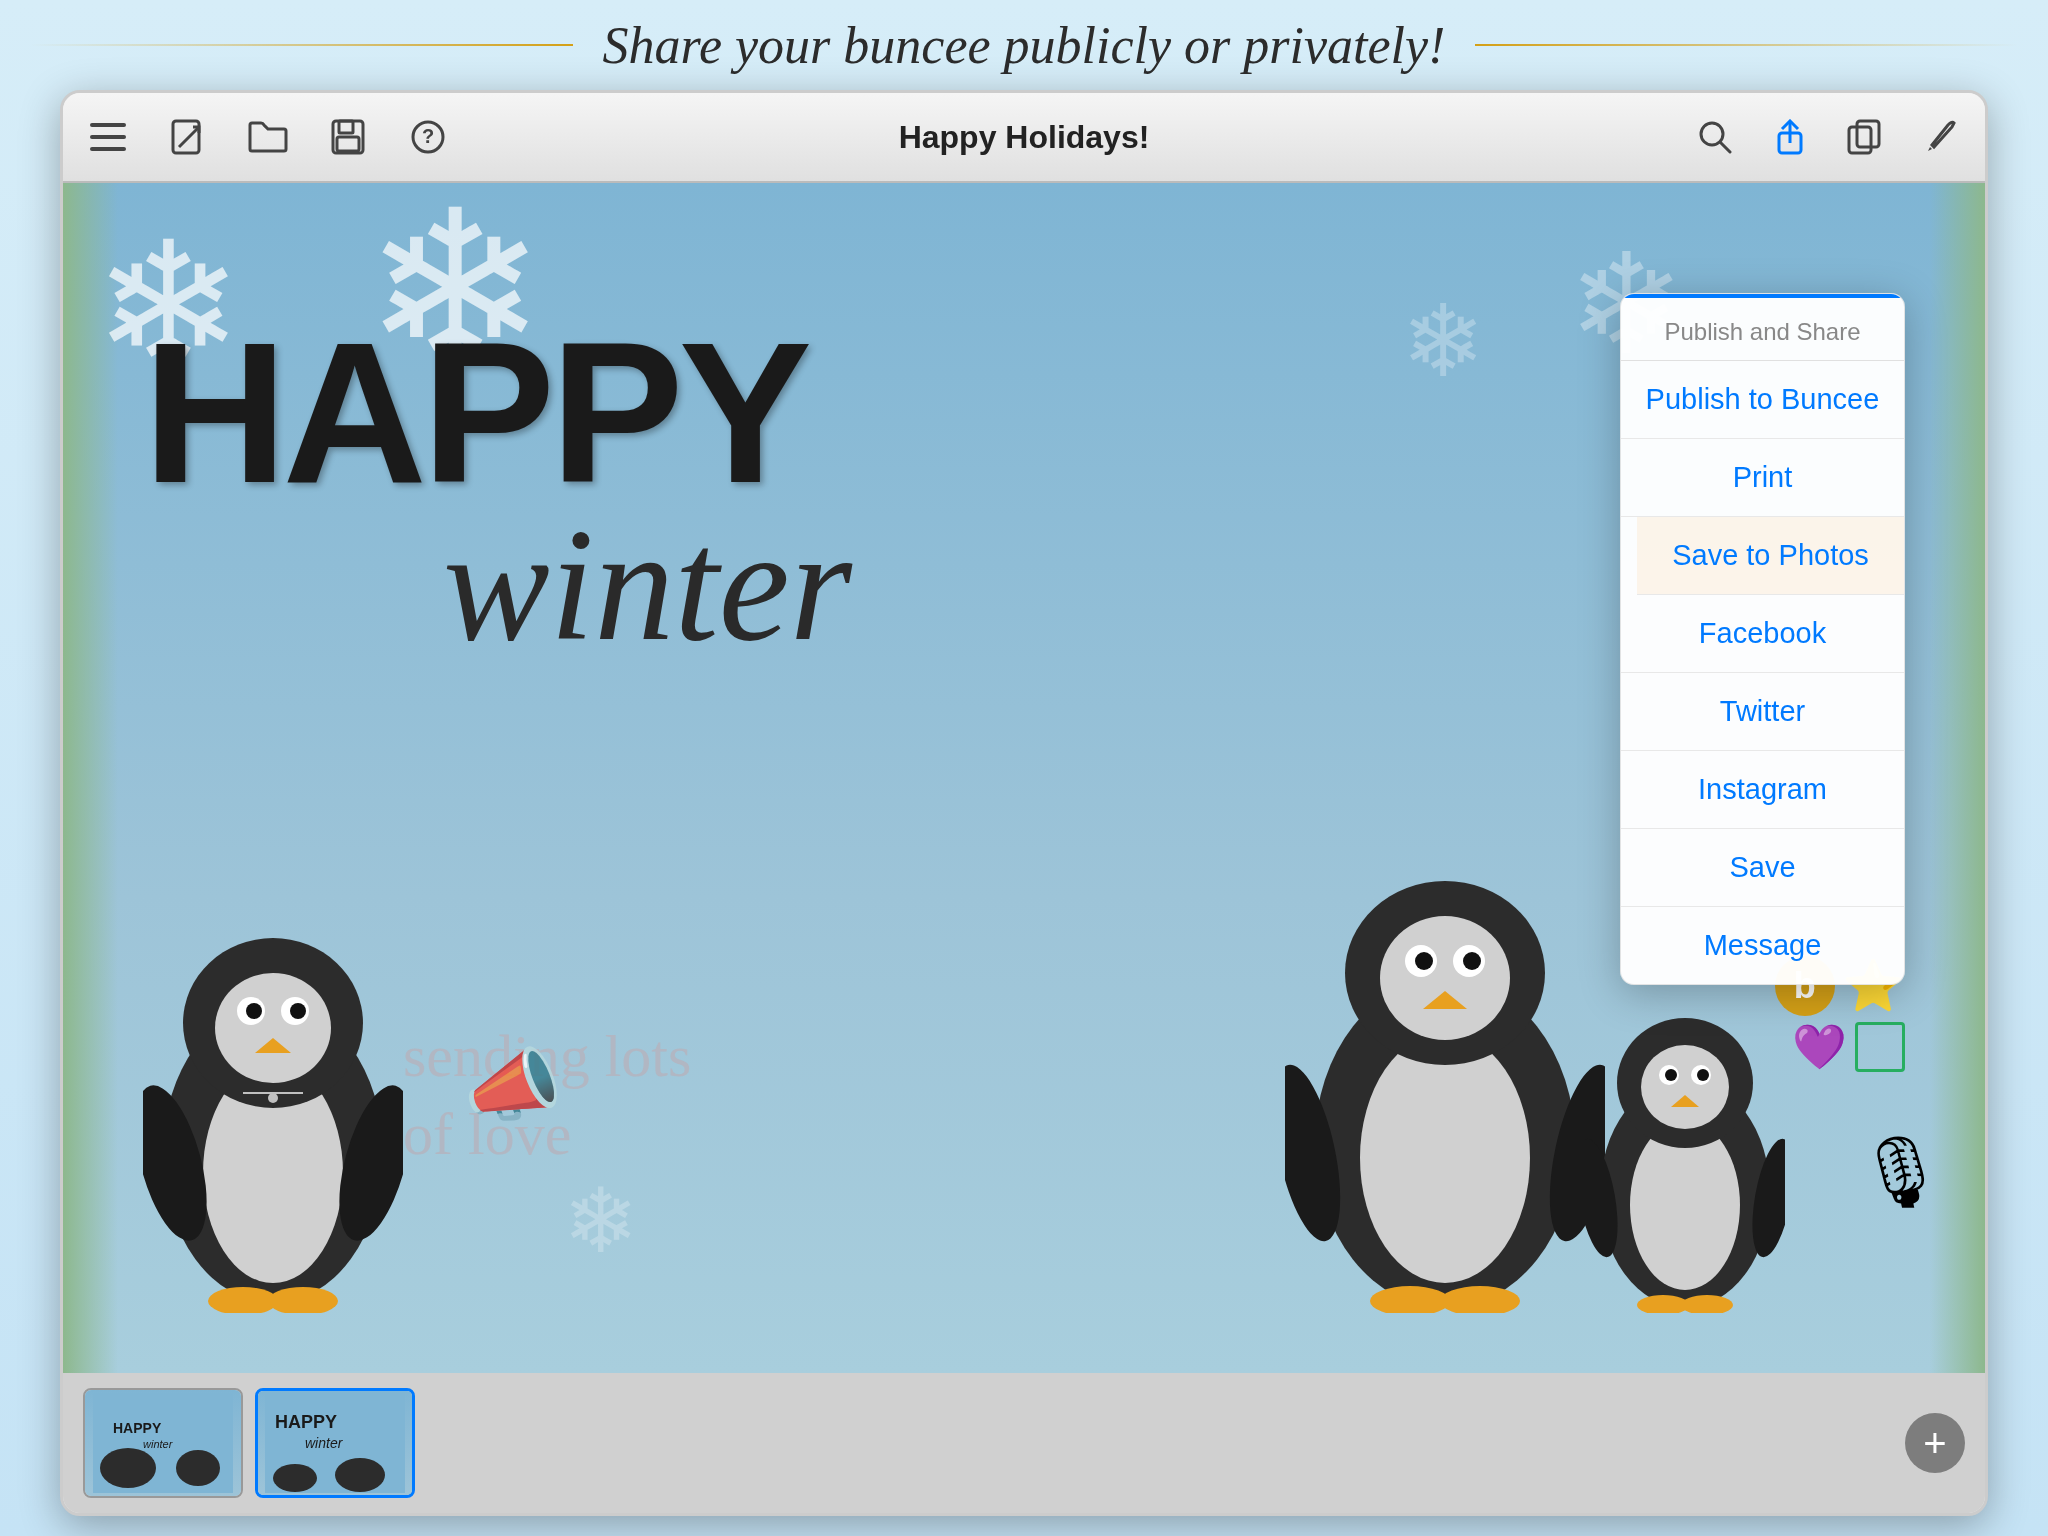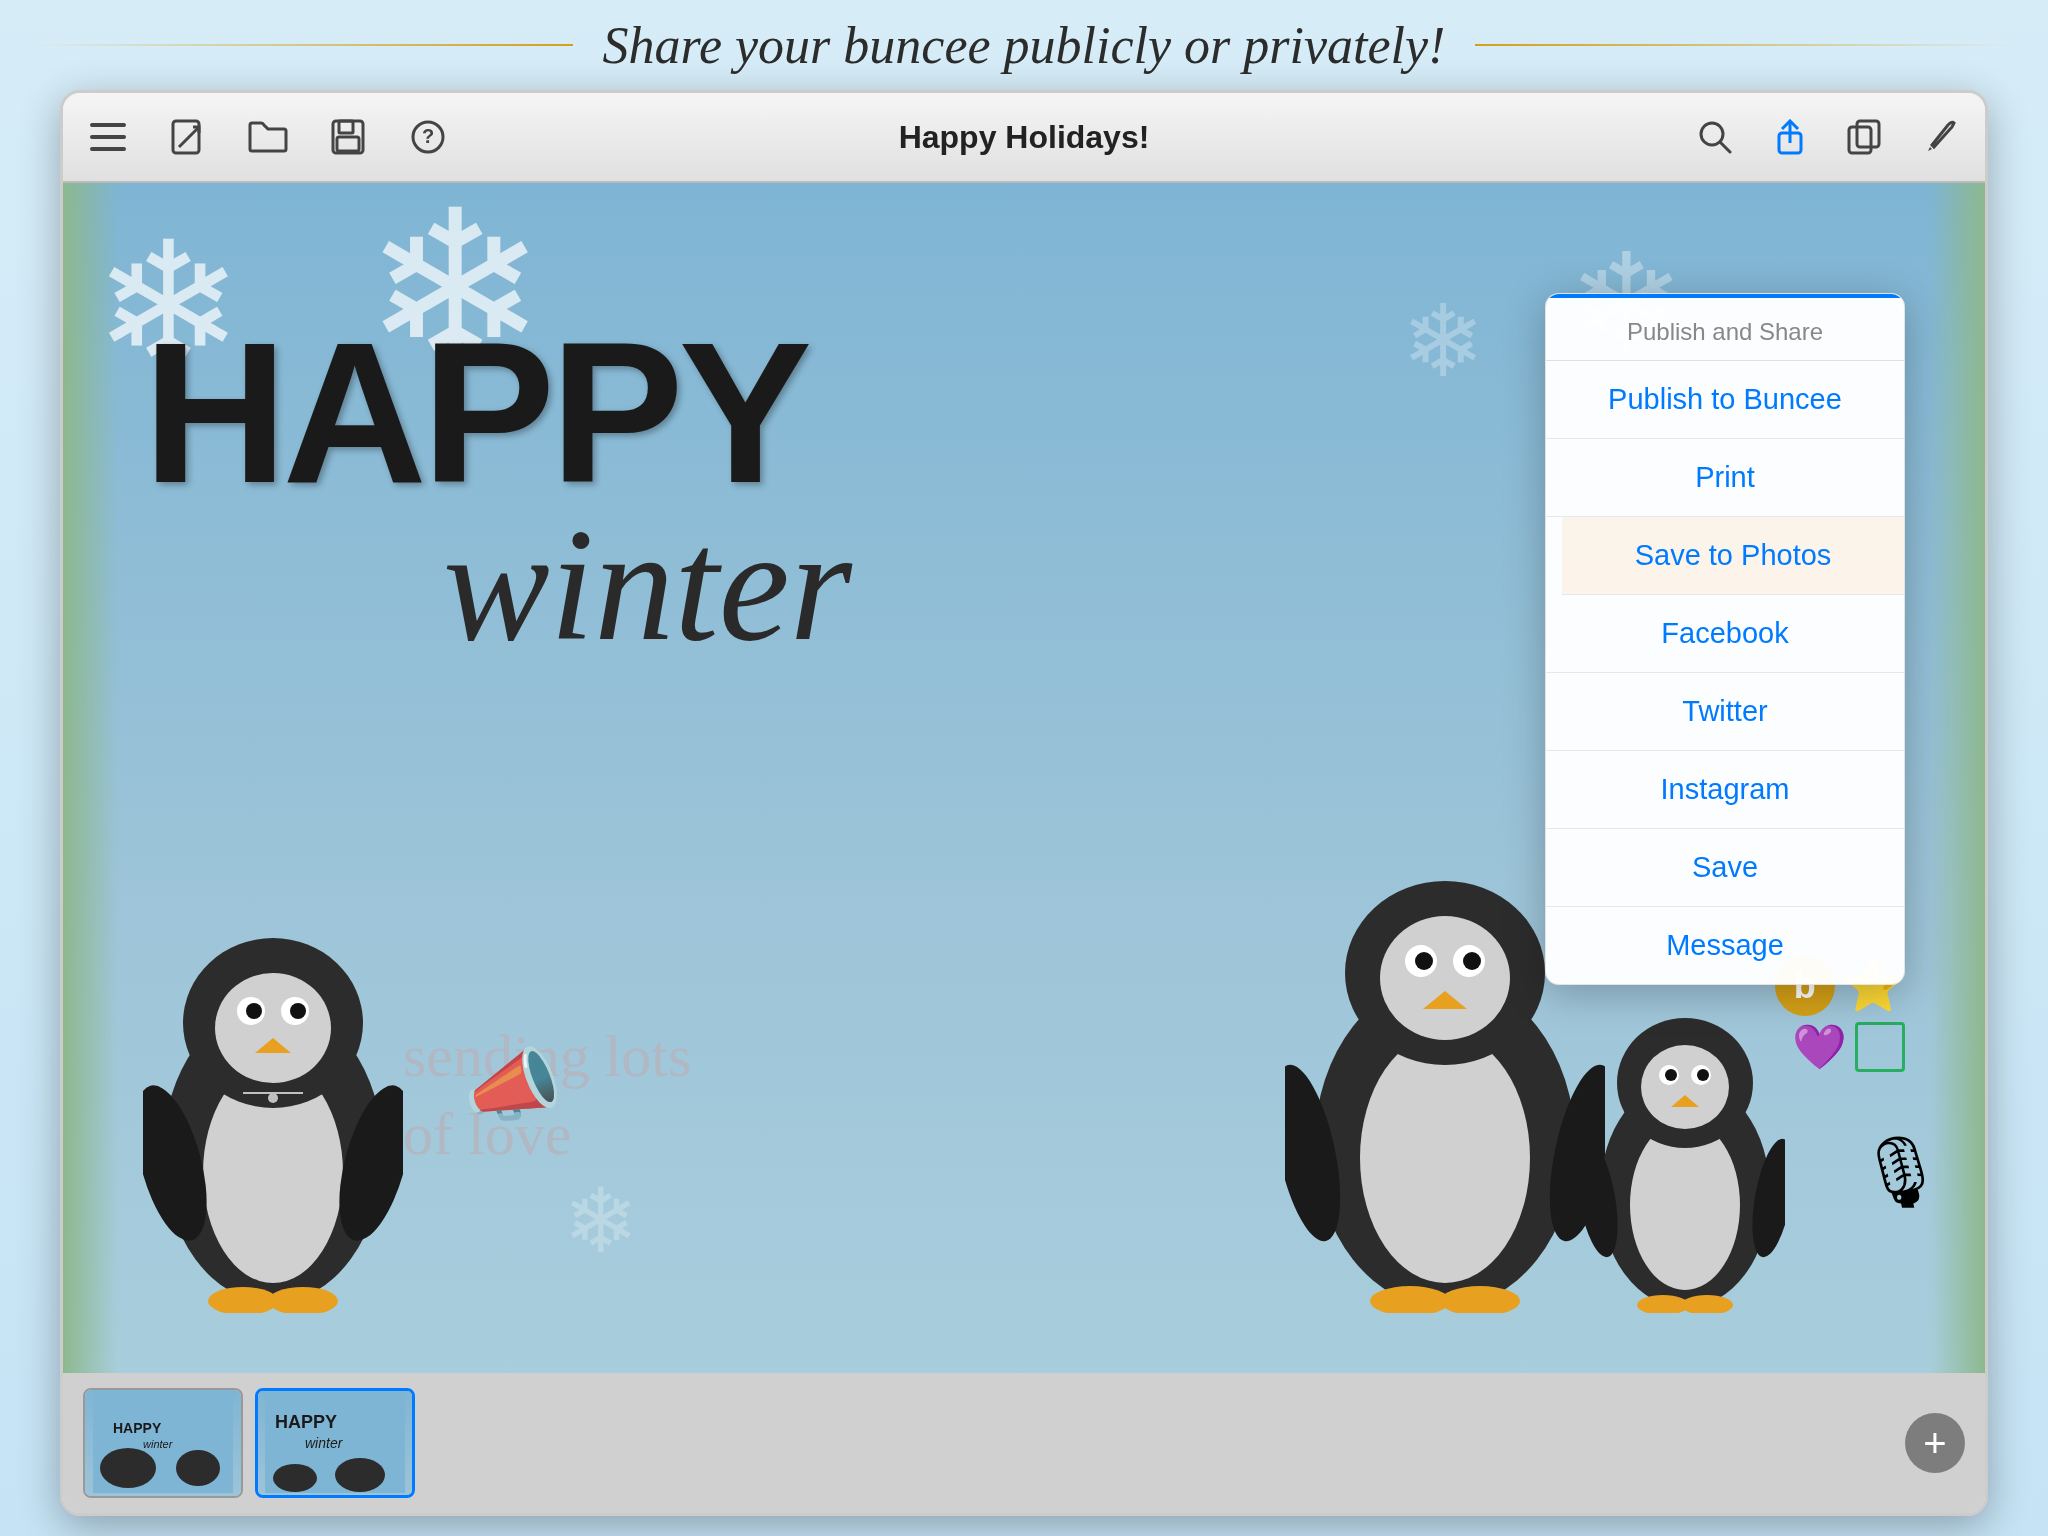--- a/index.html
+++ b/index.html
@@ -216,21 +216,21 @@
     .penguin-svg {
       width: 100%;
       height: 100%;
     }
 
     
     .dropdown-popup {
       position: absolute;
       top: 110px;
       right: 80px;
-      width: 360px;
+      width: 285px;
       background: rgba(255,255,255,0.97);
       border-radius: 14px;
       box-shadow: 0 8px 40px rgba(0,0,0,0.25);
       overflow: hidden;
       z-index: 100;
       border: 1px solid rgba(0,0,0,0.1);
     }
 
     .dropdown-header {
       padding: 20px 24px 14px;

